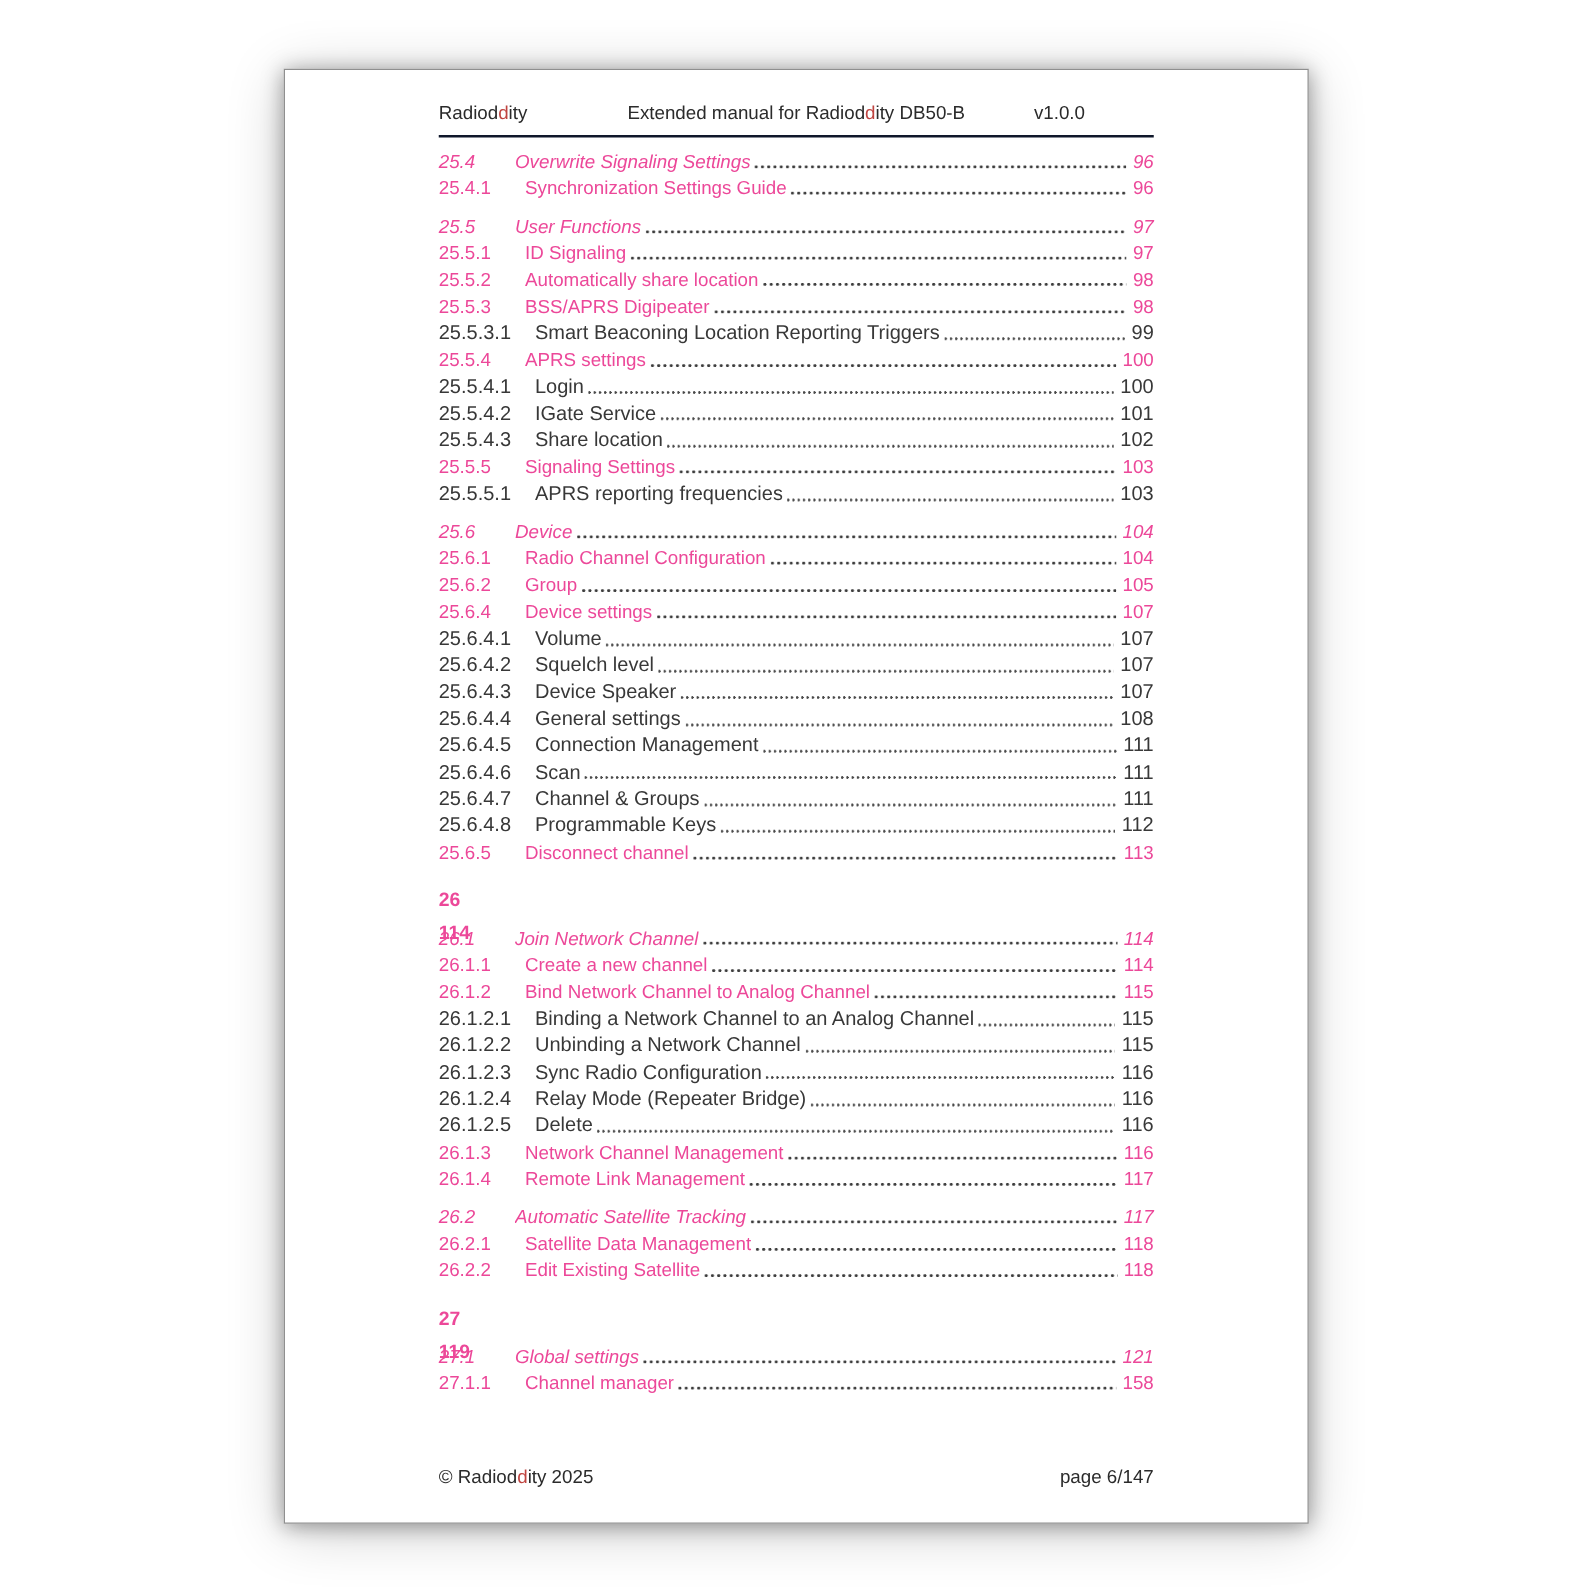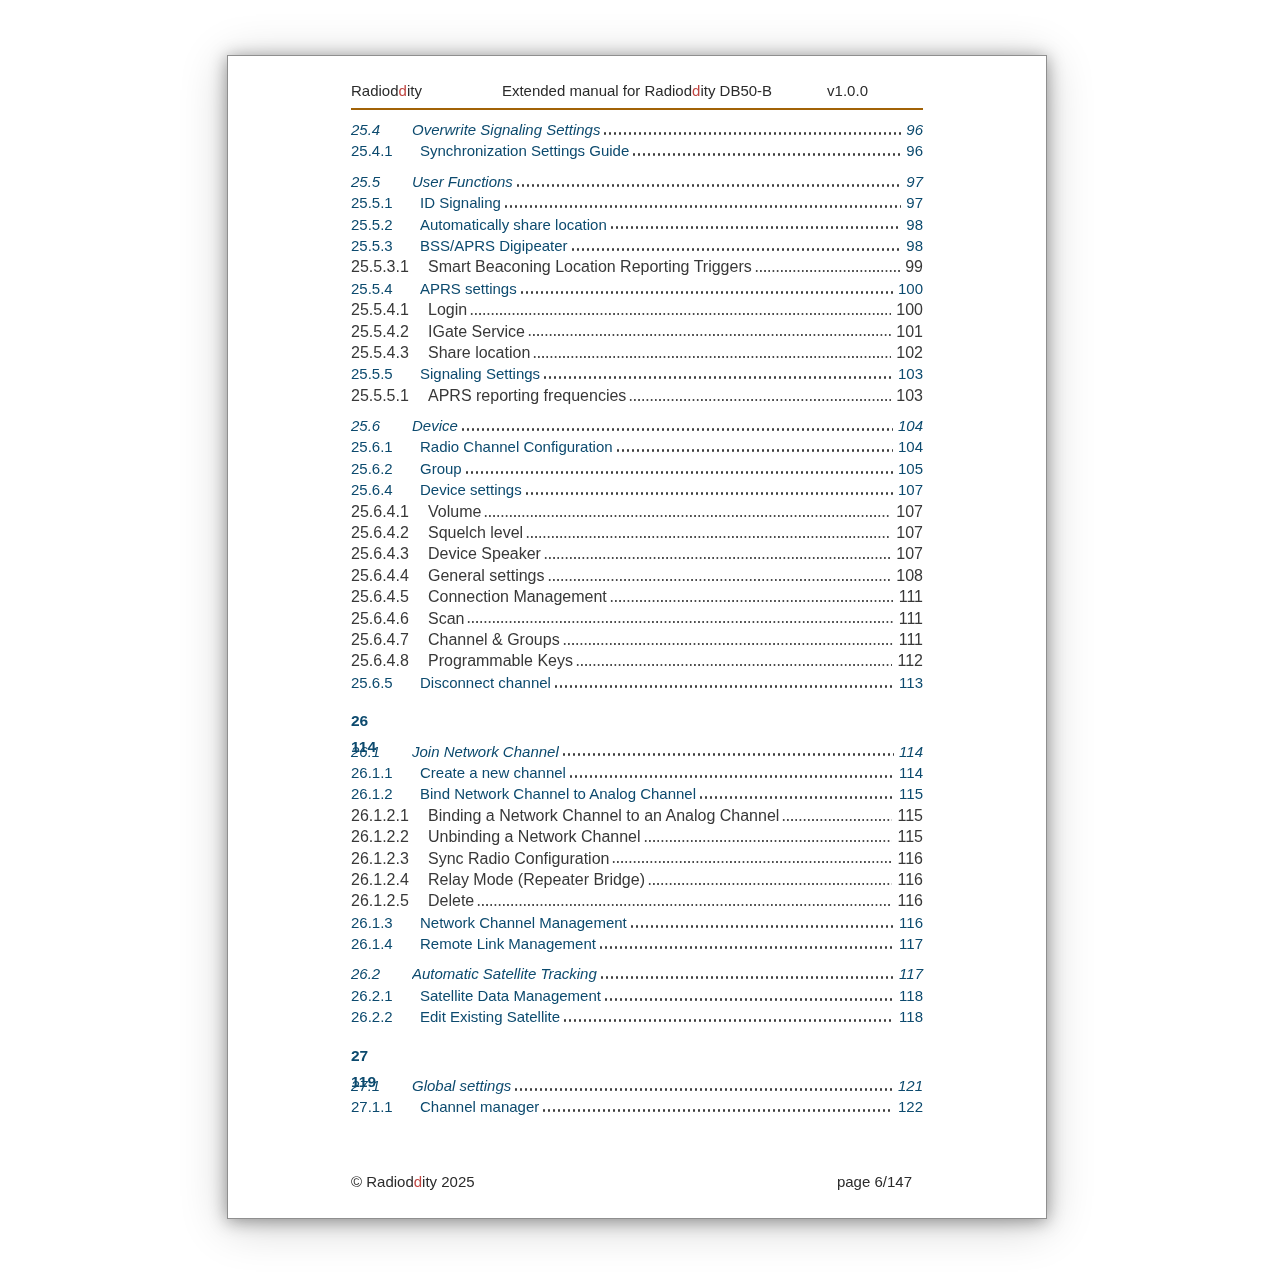--- a/index.html
+++ b/index.html
@@ -20,33 +20,33 @@
     box-shadow: 0 2px 16px rgba(0,0,0,0.38), 0 6px 45px rgba(0,0,0,0.20);
     padding: 26px 123px 0 123px;
   }
 
   .accent { color: #bf4440; }
 
   
   .hdr {
     display: flex; align-items: baseline;
     font-size: 15px; line-height: 18px; color: #2b2b2b;
-    border-bottom: 2px solid #a16207;
+    border-bottom: 2px solid #0f172a;
     padding-bottom: 8px;
   }
   .hdr .brand   { flex: 1 1 0; text-align: left;  white-space: nowrap; }
   .hdr .doc-ttl { flex: 0 0 auto; text-align: center; white-space: nowrap; }
   .hdr .ver     { flex: 1 1 0; text-align: center; white-space: nowrap; }
 
   
   .toc { margin-top: 0; }
   .row {
     display: flex; align-items: baseline;
     height: 21.4px; line-height: 21.4px;
-    color: #0c4a6e; white-space: nowrap;
+    color: #ec4899; white-space: nowrap;
   }
   .row .num   { flex: 0 0 auto; }
   .row .title { flex: 0 1 auto; overflow: hidden; }
   .row .leader {
     flex: 1 1 10px; min-width: 10px;
     align-self: flex-end;
     height: 5px; margin: 0 5px 4.5px 3px;
     background-image: radial-gradient(circle at 2px 2.5px, #3d3d3d 1.02px, rgba(0,0,0,0) 1.45px);
     background-size: 5px 5px;
     background-repeat: repeat-x;
@@ -82,21 +82,21 @@
     position: absolute;
     left: 123px; right: 123px; bottom: 27px;
     height: 18px;
     font-size: 15px; line-height: 18px; color: #2b2b2b;
   }
   .ftr .copyright {
     position: absolute; left: 0; right: 0;
     text-align: left; white-space: nowrap;
   }
   .ftr .page-ind {
-    position: absolute; right: 11px;
+    position: absolute; right: 0;
     white-space: nowrap;
   }
 </style>
 </head>
 <body>
 
 <div class="canvas">
   <div class="sheet">
 
     <div class="hdr">
@@ -355,21 +355,21 @@
         <div class="row lvl1 gap-sm">
           <span class="num">27.1</span>
           <span class="title">Global settings</span>
           <span class="leader"></span>
           <span class="pg">121</span>
         </div>
         <div class="row lvl2">
           <span class="num">27.1.1</span>
           <span class="title">Channel manager</span>
           <span class="leader"></span>
-          <span class="pg">122</span>
+          <span class="pg">158</span>
         </div>
       </div>
 
     <div class="ftr">
       <div class="copyright"><span>© Radiod</span><span class="accent">d</span><span>ity 2025</span></div>
       <div class="page-ind">page 6/147</div>
     </div>
 
   </div>
 </div>

